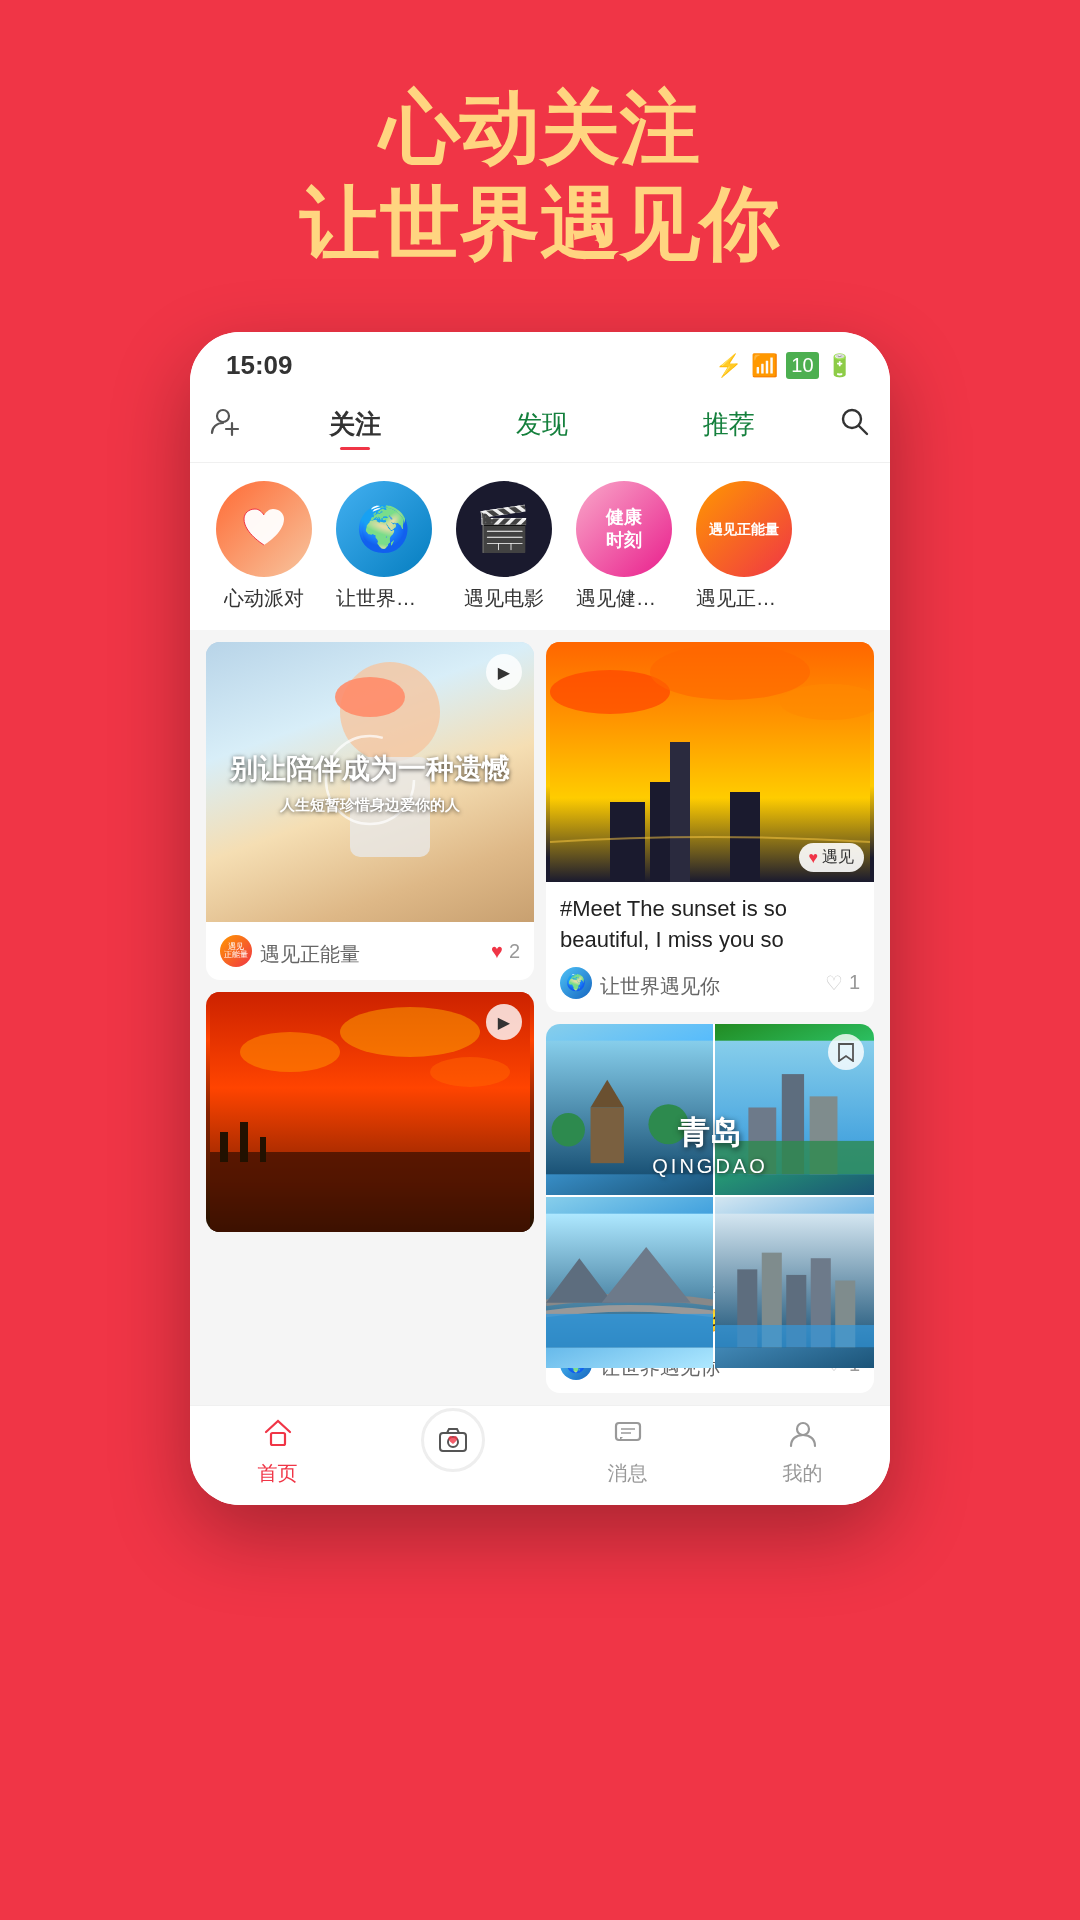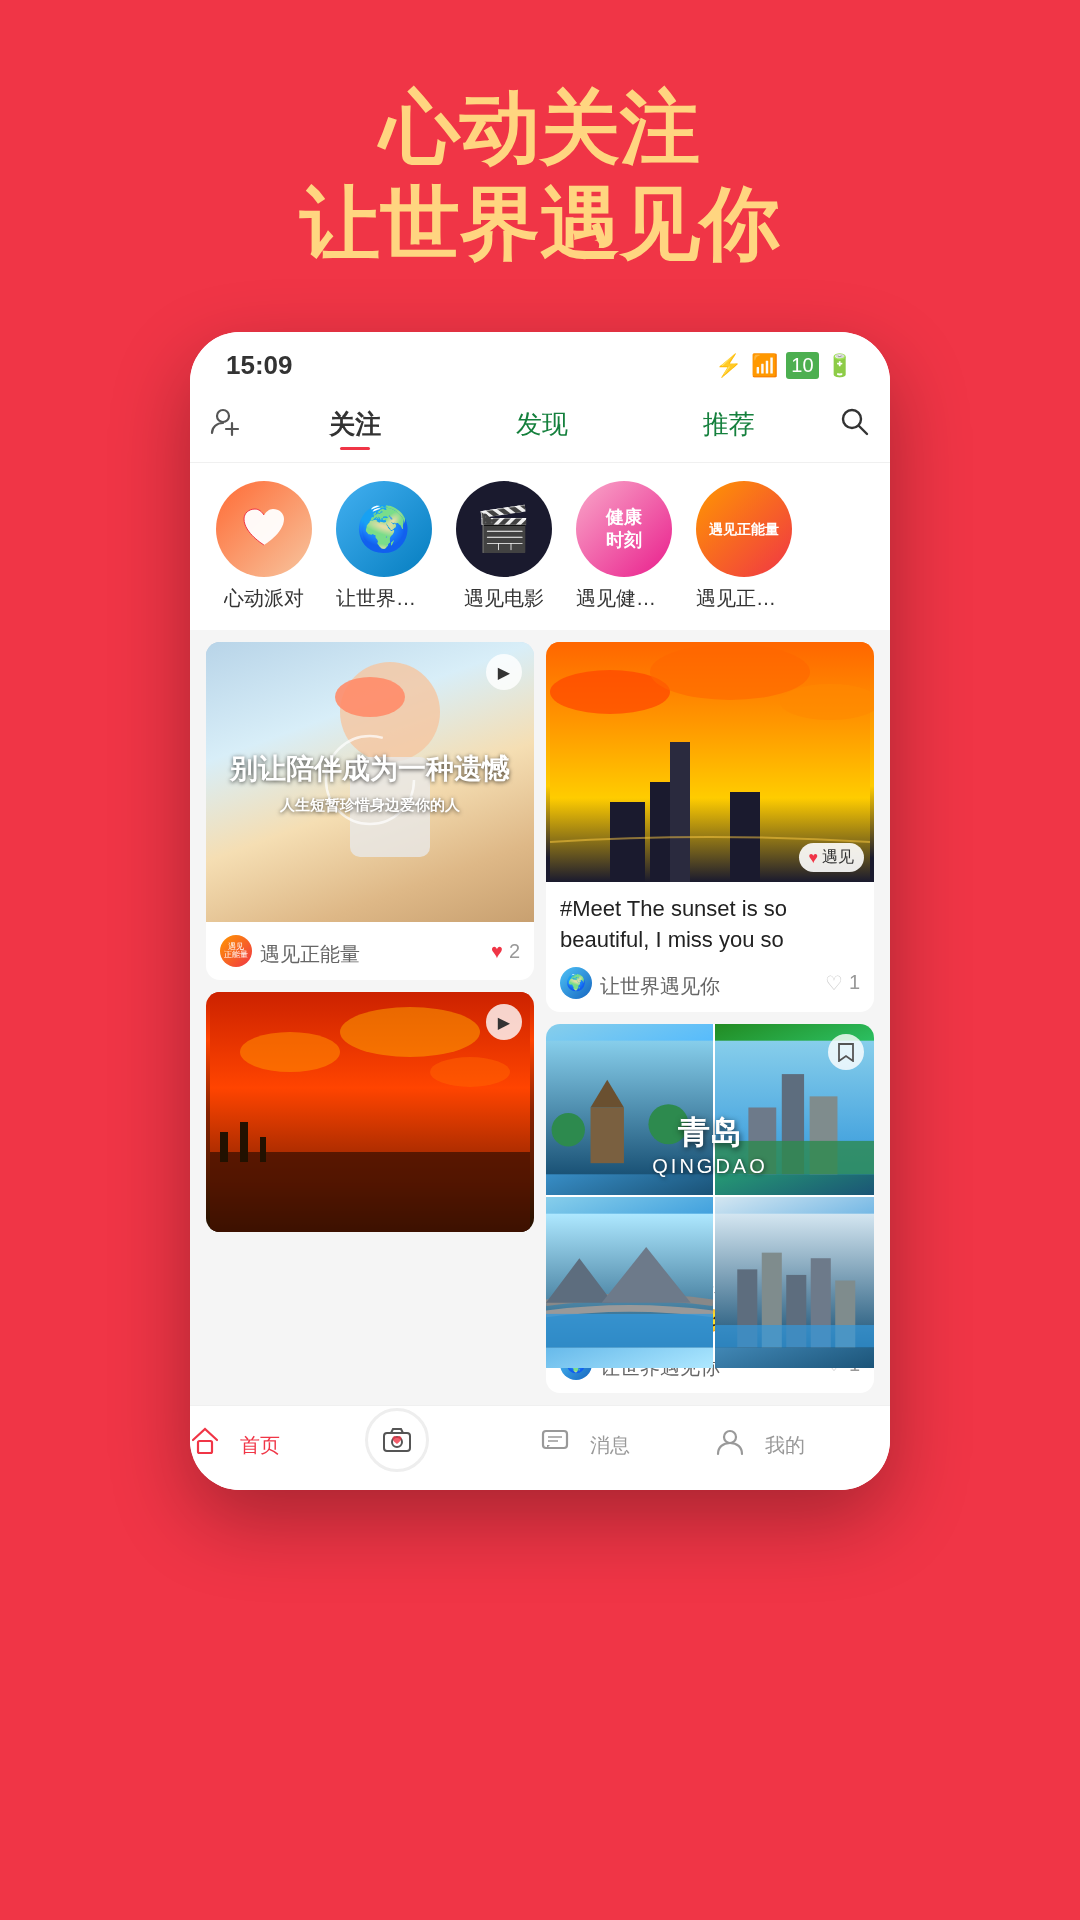--- a/index.html
+++ b/index.html
@@ -317,23 +317,23 @@
     
     .bottom-nav {
       display: flex;
       background: #fff;
       border-top: 1px solid #f0f0f0;
       padding: 12px 0 18px;
     }
     .bottom-nav-item {
       flex: 1;
       display: flex;
-      flex-direction: row;
-      align-items: center;
-      gap: 20px;
+      flex-direction: column;
+      align-items: center;
+      gap: 4px;
       cursor: pointer;
     }
     .bottom-nav-icon {
       font-size: 32px;
       color: #999;
     }
     .bottom-nav-label {
       font-size: 20px;
       color: #999;
     }

